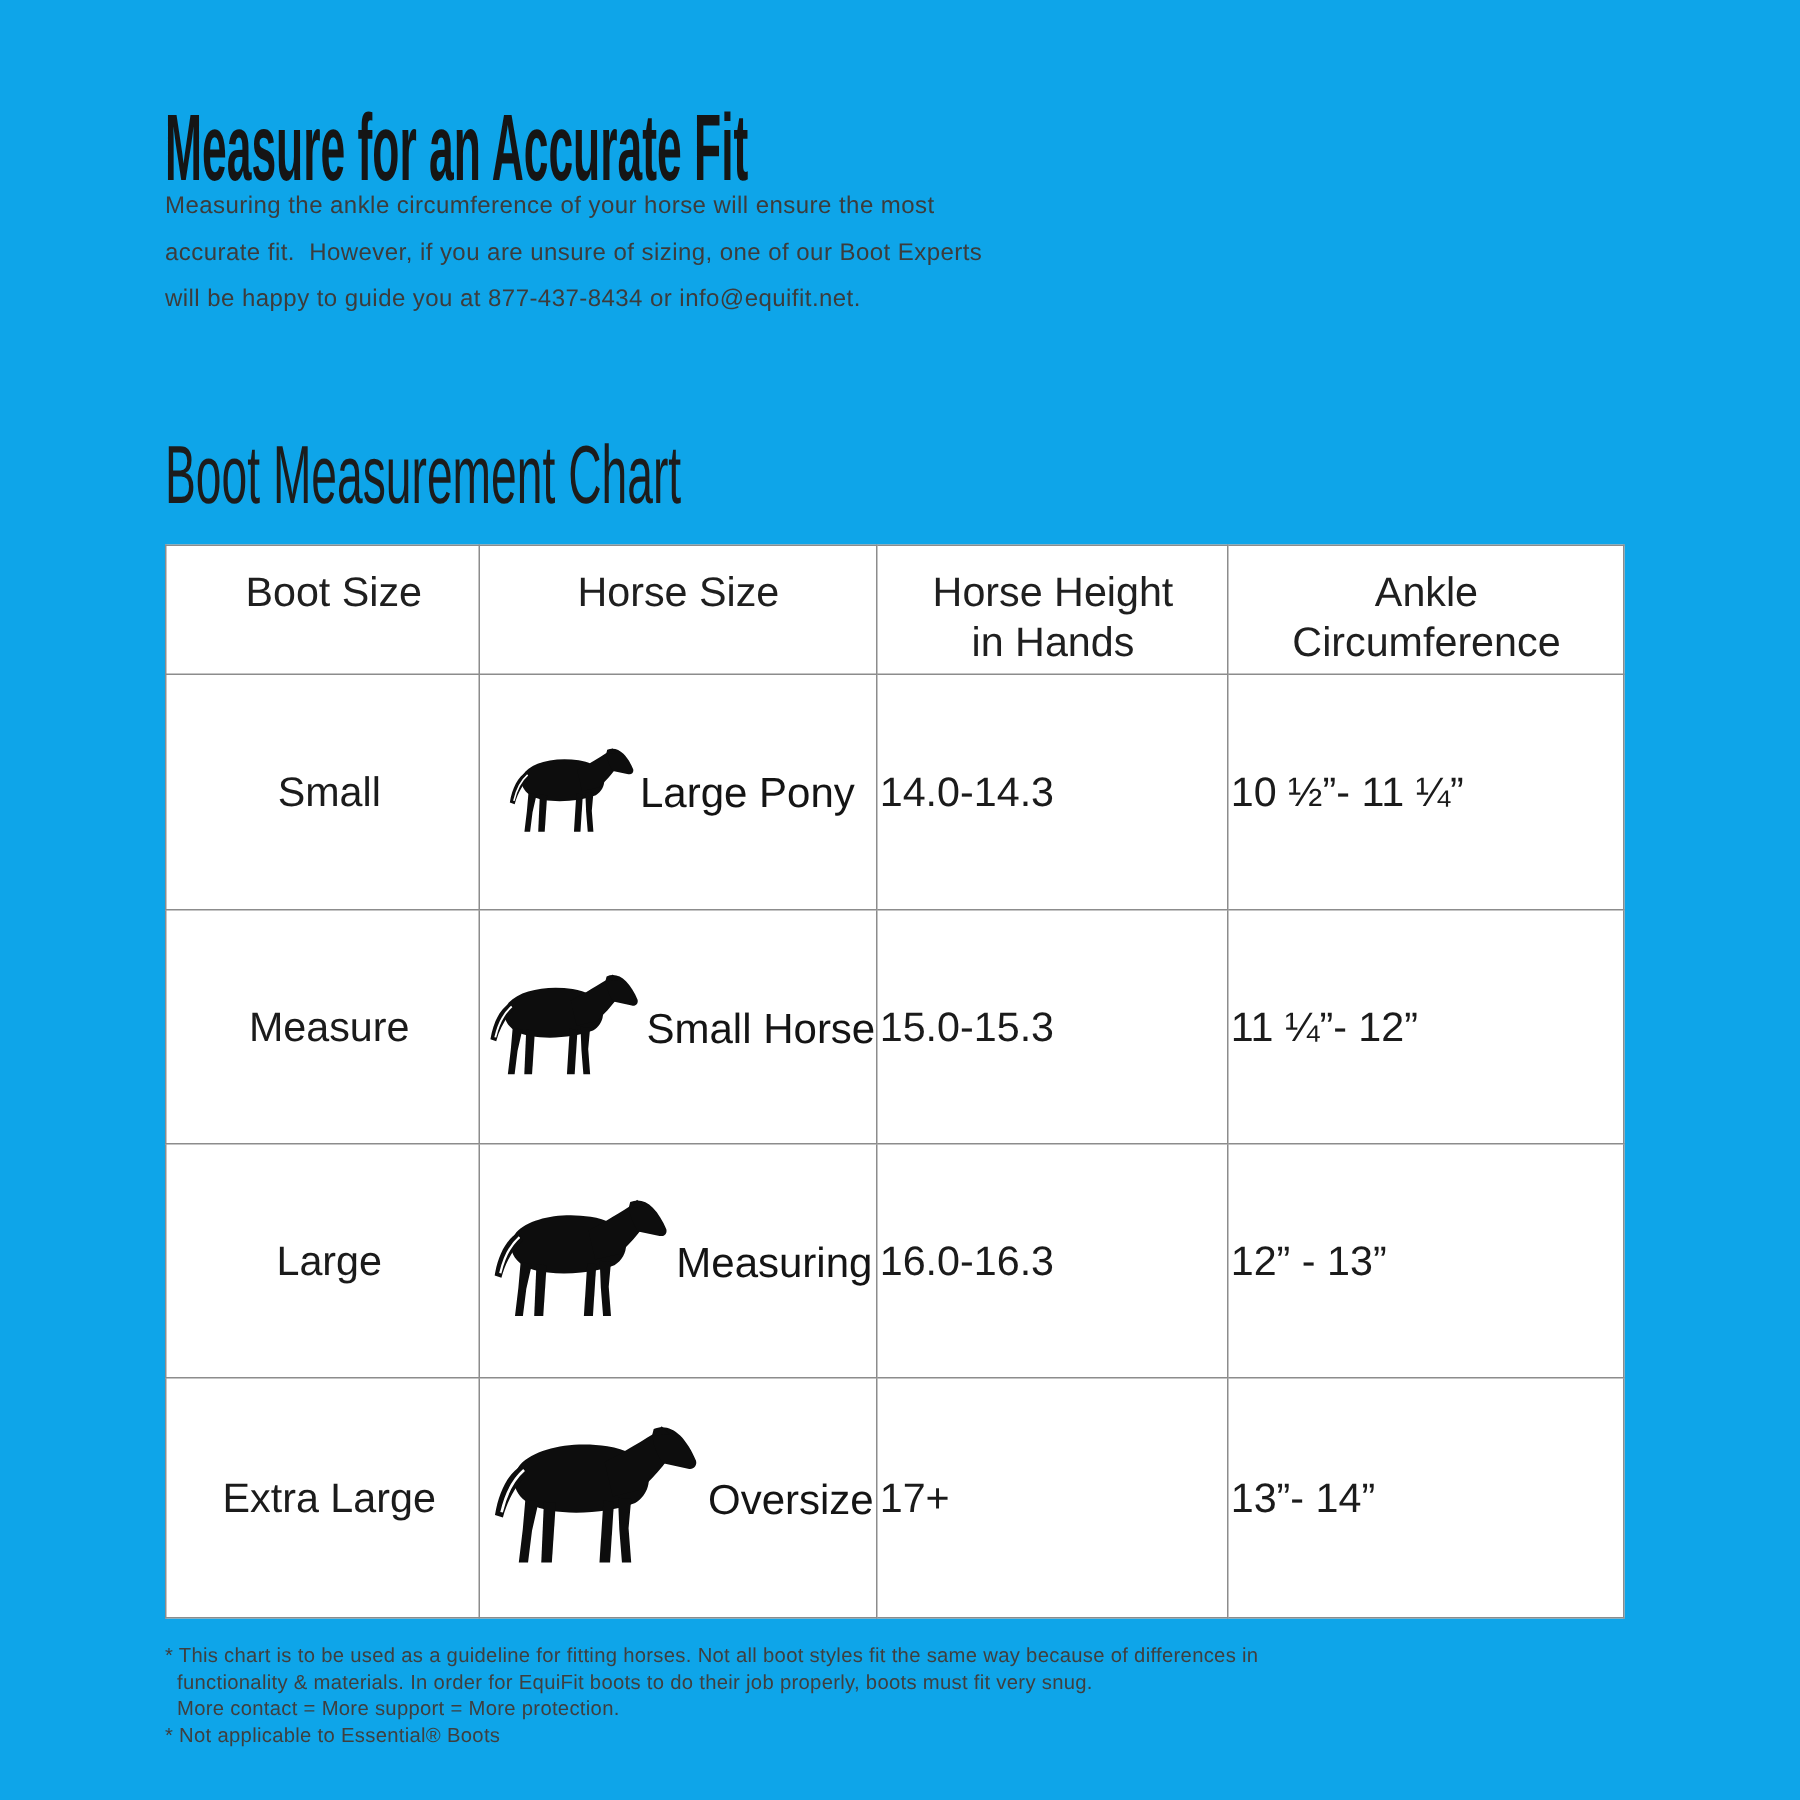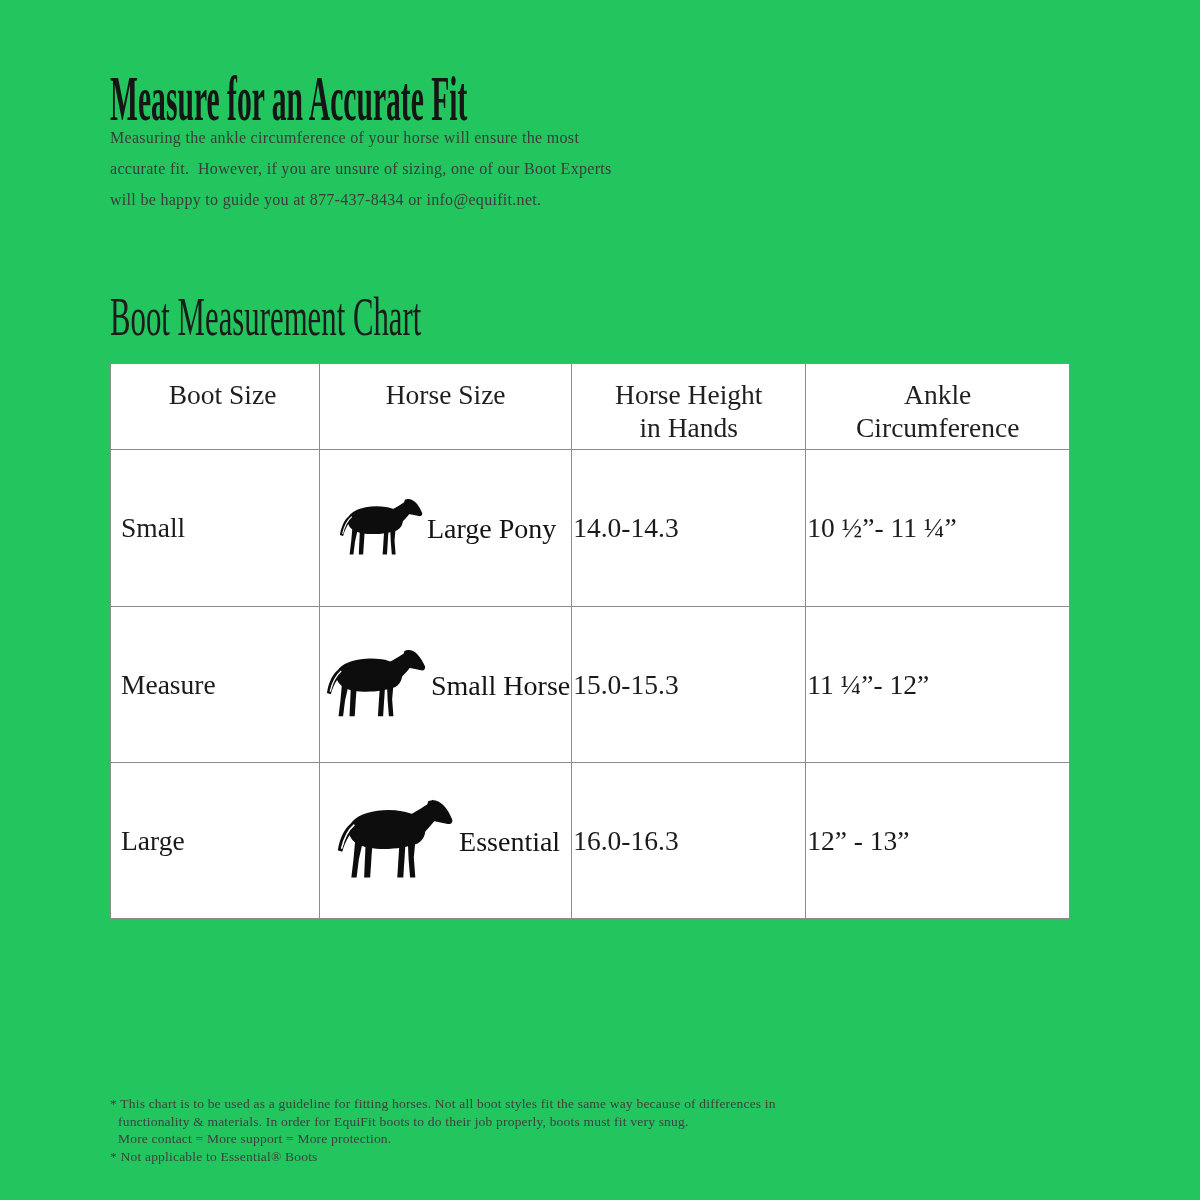--- a/index.html
+++ b/index.html
@@ -1,21 +1,21 @@
 <!DOCTYPE html>
 <html><head>
 <meta charset="utf-8">
 <style>
   html, body { margin: 0; padding: 0; background: #ffffff; }
   .page {
     position: relative;
     width: 1200px;
     height: 1200px;
-    background: #22c55e;
-    font-family: Liberation Serif, serif;
+    background: #0ea5e9;
+    font-family: Liberation Sans, sans-serif;
     color: #1f1f1f;
     overflow: hidden;
   }
 
   .title {
     position: absolute;
     left: 110px;
     top: 26px;
     font-size: 63px;
     font-weight: 700;
@@ -90,21 +90,21 @@
     text-align: center;
     padding-left: 16px;
   }
   .boot-table td {
     font-size: 27.5px;
     color: #1b1b1b;
     text-align: left;
     vertical-align: middle;
   }
   .boot-table td.col-first {
-    text-align: left;
+    text-align: center;
     padding-left: 10px;
   }
   .horse-wrap {
     display: flex;
     flex-direction: row;
     align-items: center;
     justify-content: center;
   }
   .horse { fill: #0d0d0d; display: block; }
   .horse-label {
@@ -201,25 +201,38 @@
         <td>15.0-15.3</td>
         <td>11 ¼”- 12”</td>
       </tr>
       <tr style="height:156px">
         <td class="col-first">Large</td>
         <td>
           <div class="horse-wrap">
             <svg class="horse" width="128" height="83">
                 <use href="#horse-sym"></use>
               </svg>
-            <div class="horse-label">Essential</div>
+            <div class="horse-label">Measuring</div>
           </div>
         </td>
         <td>16.0-16.3</td>
         <td>12” - 13”</td>
+      </tr>
+      <tr style="height:160px">
+        <td class="col-first">Extra Large</td>
+        <td>
+          <div class="horse-wrap">
+            <svg class="horse" width="150" height="97">
+                <use href="#horse-sym"></use>
+              </svg>
+            <div class="horse-label">Oversize</div>
+          </div>
+        </td>
+        <td>17+</td>
+        <td>13”- 14”</td>
       </tr>
     </tbody>
   </table>
 
   <div class="footnotes">
     <div class="fn-line">* This chart is to be used as a guideline for fitting horses. Not all boot styles fit the same way because of differences in</div>
     <div class="fn-line fn-indent">functionality &amp; materials. In order for EquiFit boots to do their job properly, boots must fit very snug.</div>
     <div class="fn-line fn-indent">More contact = More support = More protection.</div>
     <div class="fn-line">* Not applicable to Essential® Boots</div>
   </div>

